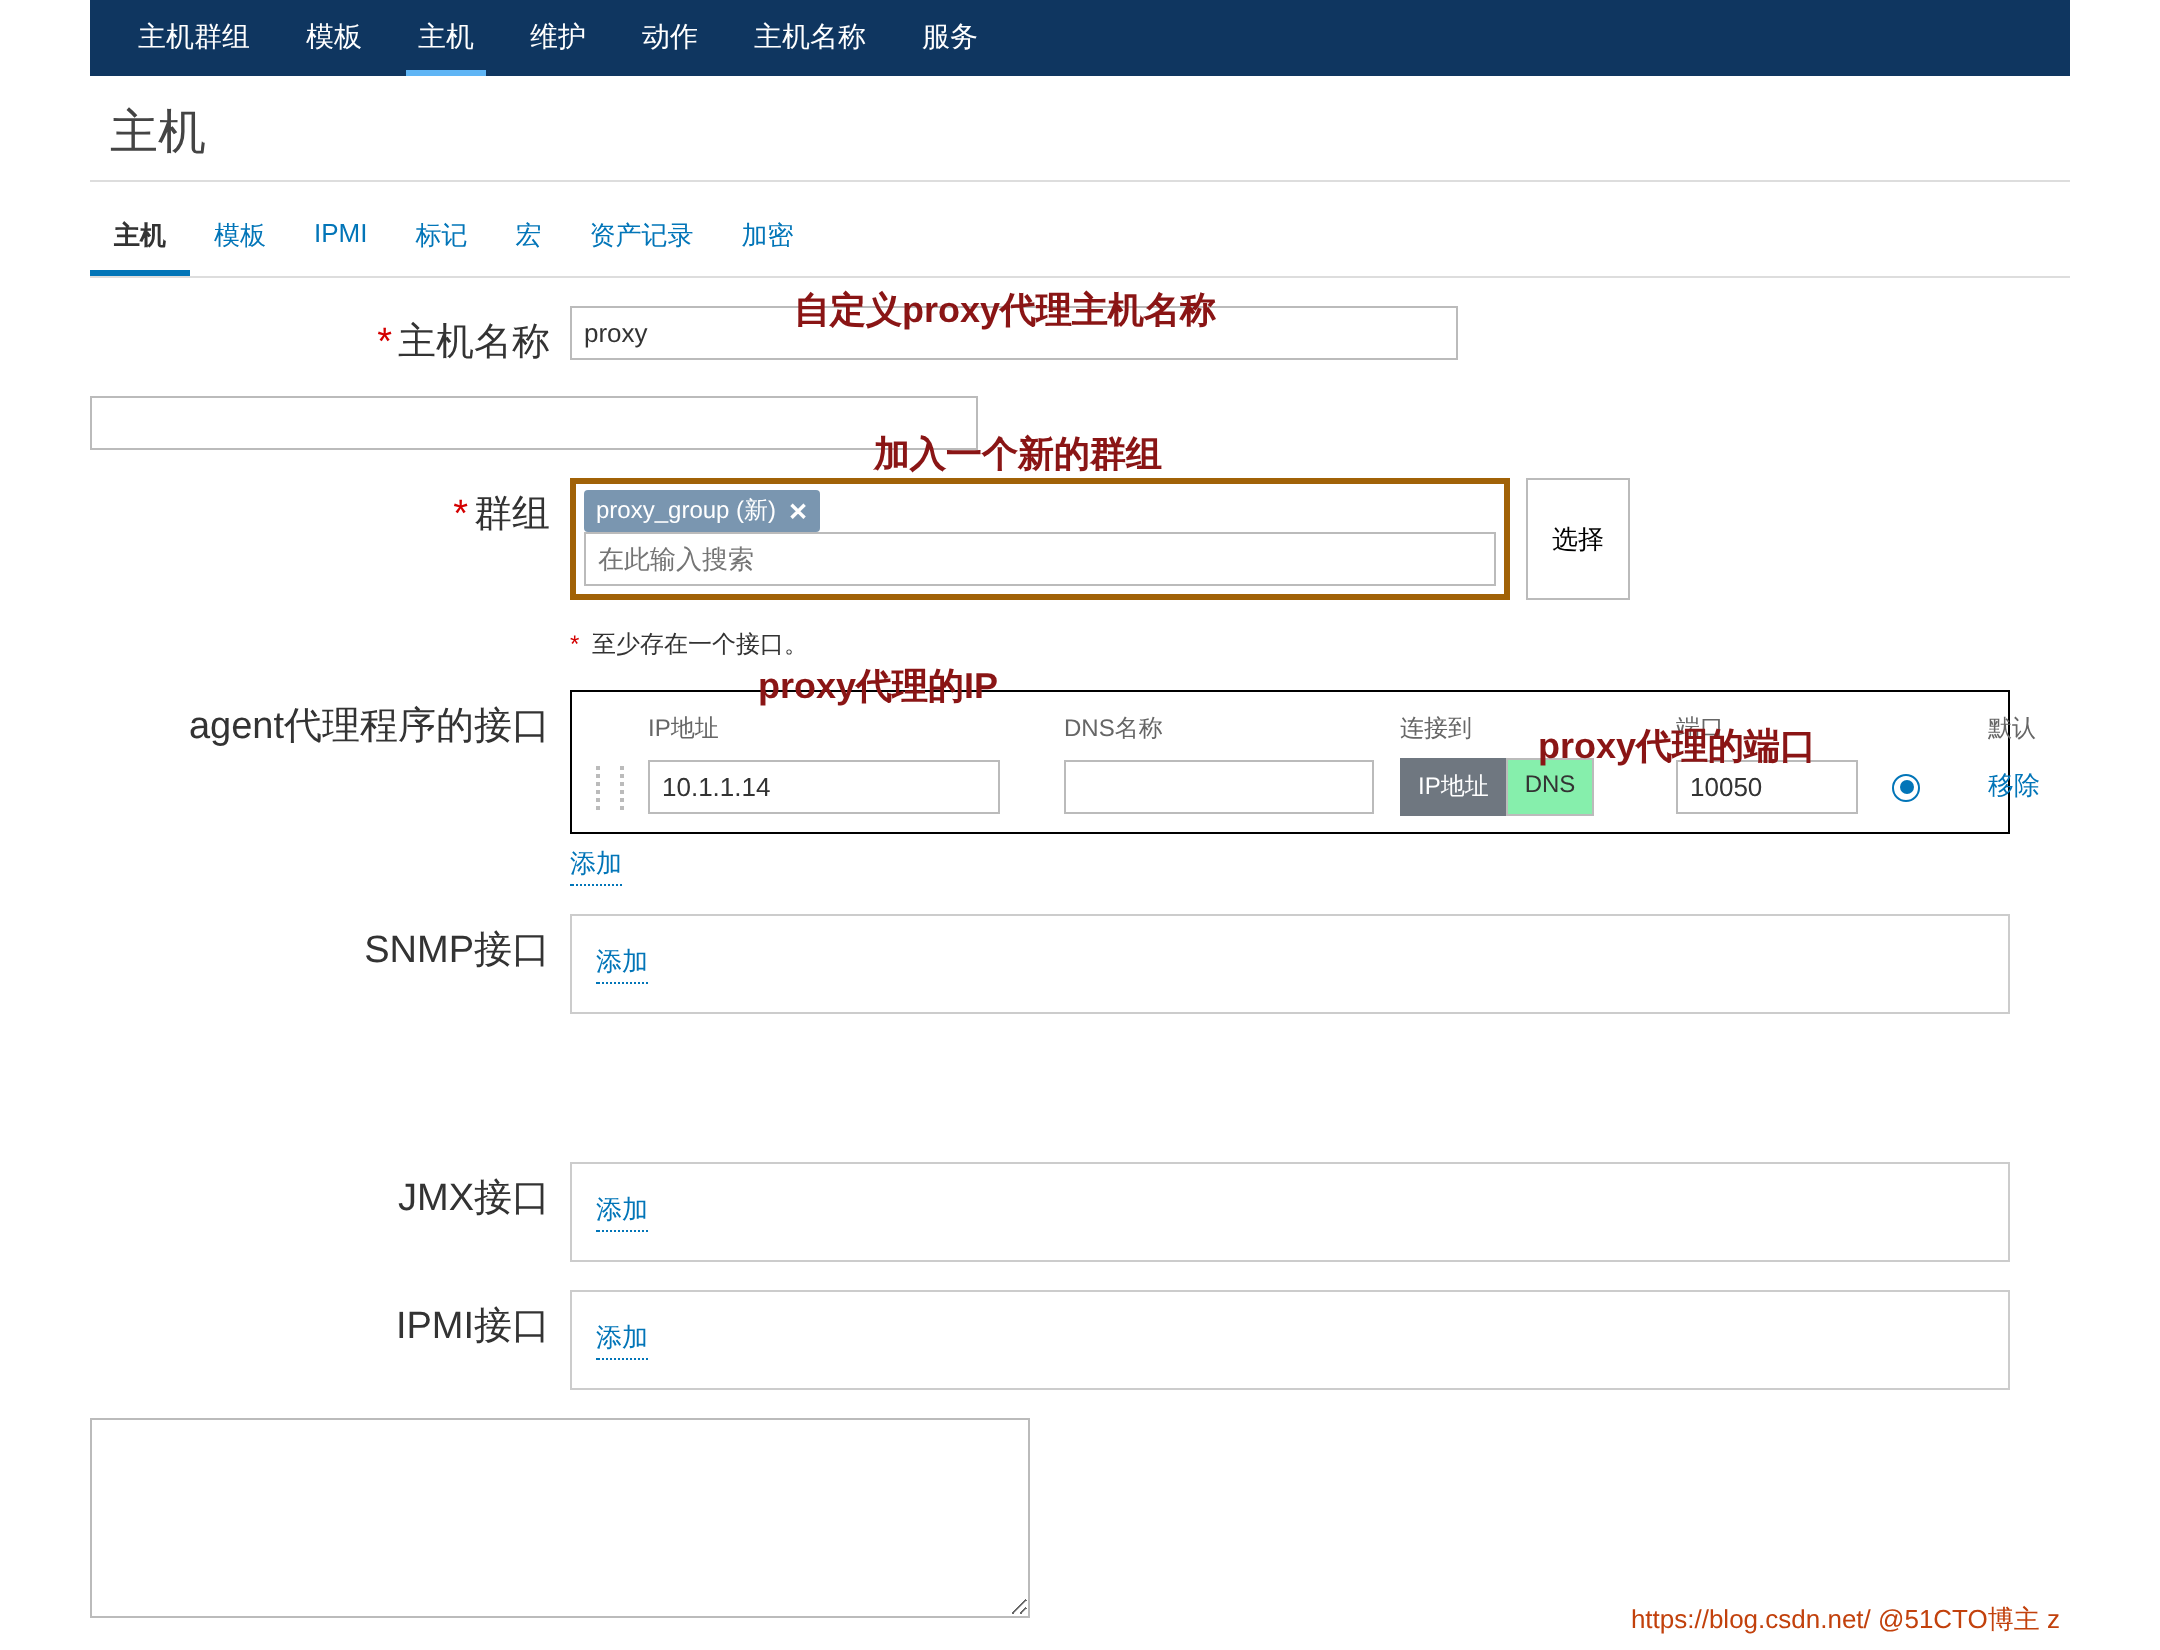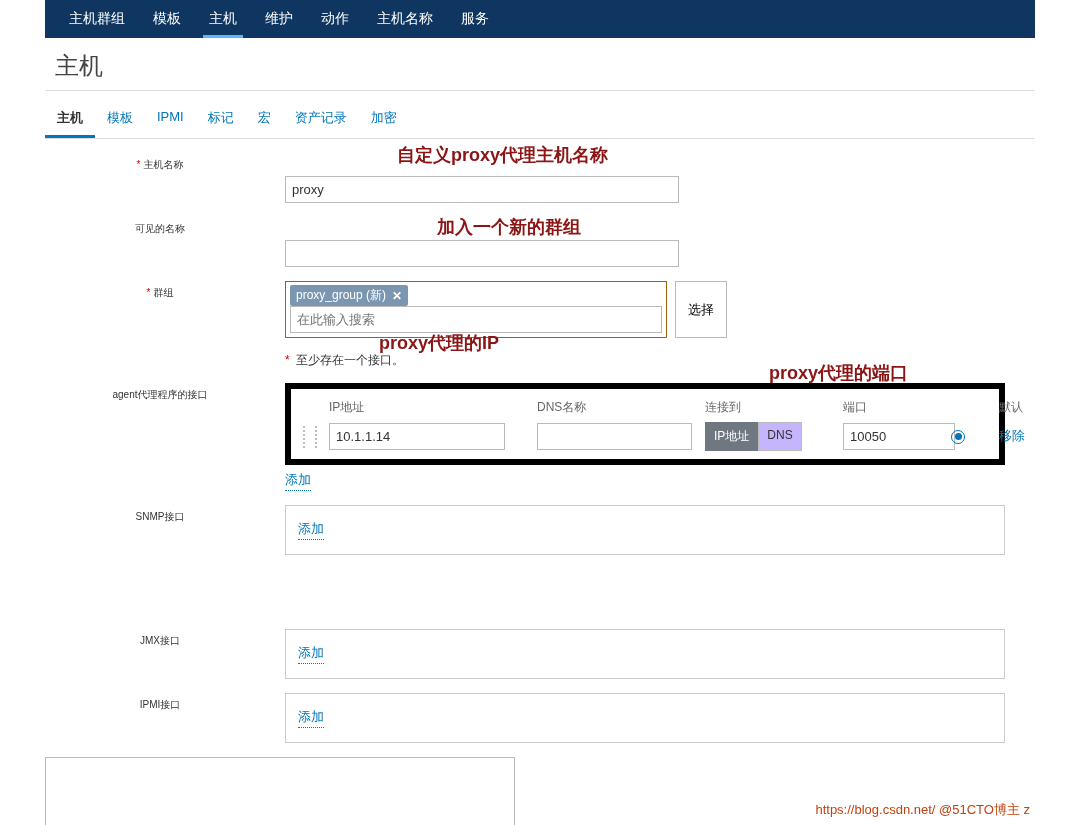--- a/index.html
+++ b/index.html
@@ -8,39 +8,39 @@
 .topnav .nav-item { color: #fff; padding: 10px 14px; font-size: 14px; cursor: pointer; }
 .topnav .nav-item.active { position: relative; }
 .topnav .nav-item.active::after { content:""; position:absolute; bottom:0; left:8px; right:8px; height:3px; background:#5fb5f5; }
 .page-body { margin: 0 45px; }
 .page-title { font-size: 24px; color: #444; padding: 12px 10px 8px; border-bottom: 1px solid #ddd; }
 .tabs { display: flex; padding: 10px 0 0; border-bottom: 1px solid #ddd; }
 .tabs .tab { font-size: 13px; padding: 8px 12px; color: #0275b8; cursor:pointer; }
 .tabs .tab.active { color:#333; border-bottom: 3px solid #0275b8; font-weight: bold; }
 .form { padding: 14px 0; }
 .row { display: flex; align-items: flex-start; margin-bottom: 14px; }
-.row .label { width: 240px; text-align: center; padding-right: 10px; padding-top: 5px; font-size: 10px; color:#333; white-space: nowrap; }
+.row .label { width: 240px; text-align: right; padding-right: 10px; padding-top: 5px; font-size: 19px; color:#333; white-space: nowrap; }
 .row .req { color: #d40000; margin-right: 3px; }
 .row .field { flex: 0 0 auto; }
 input[type=text], textarea, select { border:1px solid #bbb; padding:5px 6px; font-size:13px; color:#333; background:#fff; }
-.host-input { width: 394px; margin-top: 23px; }
-.groupbox { width: 382px; border:1px solid #a16207; padding: 3px 4px 4px; }
+.host-input { width: 444px; }
+.groupbox { width: 470px; border:3px solid #a16207; padding: 3px 4px 4px; }
 .tag-pill { display:inline-flex; align-items:center; background:#7a96b0; color:#fff; font-size:12px; padding:2px 6px; border-radius:2px; }
 .tag-pill .x { margin-left:6px; font-weight:bold; cursor:pointer; }
 .group-search { border:none; outline:none; padding:4px 2px; width:100%; color:#888; font-size:12px; }
 .btn { border:1px solid #bbb; background:#fff; padding:5px 12px; font-size:13px; cursor:pointer; }
-.iface-box { border:6px solid #000000; padding: 10px 12px 8px; width: 720px; }
+.iface-box { border:1px solid #000000; padding: 10px 12px 8px; width: 720px; }
 .iface-head, .iface-row { display:grid; grid-template-columns: 18px 200px 160px 130px 100px 40px 50px; column-gap: 8px; align-items:center; }
 .iface-head { color:#666; font-size:12px; margin-bottom:6px; }
 .handle { width:14px; height:22px; border-left: 2px dotted #bbb; border-right:2px dotted #bbb; }
 .ip-in { width: 176px; }
 .dns-in { width: 155px; }
-.port-in { width: 112px; }
+.port-in { width: 91px; }
 .toggle { display:flex; }
-.toggle span { border:1px solid #bbb; padding:5px 8px; font-size:12px; background:#c4b5fd; cursor:pointer; }
+.toggle span { border:1px solid #bbb; padding:5px 8px; font-size:12px; background:#86efac; cursor:pointer; }
 .toggle span.sel { background:#6f7780; color:#fff; border-color:#6f7780; }
 .radio-dot { width:14px; height:14px; border:1px solid #0275b8; border-radius:50%; display:inline-flex; align-items:center; justify-content:center; }
 .radio-dot .inner { width:7px; height:7px; background:#0275b8; border-radius:50%; }
 .linklike { color:#0275b8; font-size:13px; border-bottom:1px dotted #0275b8; padding-bottom:1px; cursor:pointer; display:inline-block; }
 .plainbox { border:1px solid #ccc; padding:14px 12px; width:720px; }
 .annot { color:#8a1515; font-weight:bold; font-size:18px; position:absolute; }
 .form-wrap { position: relative; }
 textarea.desc { width: 470px; height: 100px; resize: both; }
 .watermark { position:absolute; right:50px; bottom:6px; color:#c2410c; font-size:13px; }
 .hint { color:#333; font-size:12px; }
@@ -78,21 +78,20 @@
     <div class="annot" style="top:76px; left:392px;">加入一个新的群组</div>
     <div class="annot" style="top:192px; left:334px;">proxy代理的IP</div>
     <div class="annot" style="top:222px; left:724px;">proxy代理的端口</div>
 
     <div class="row">
       <div class="label"><span class="req">*</span><span>主机名称</span></div>
       <div class="field"><input type="text" class="host-input" value="proxy" style=""></div>
     </div>
 
     <div class="row">
-      <div class="label">可见的名称</div>
       <div class="field"><input type="text" class="host-input" value="" style=""></div>
     </div>
 
     <div class="row">
       <div class="label"><span class="req">*</span><span>群组</span></div>
       <div class="field" style="display:flex; gap:8px;">
         <div class="groupbox">
           <span class="tag-pill">
             <span>proxy_group (新)</span>
             <span class="x">✕</span>

